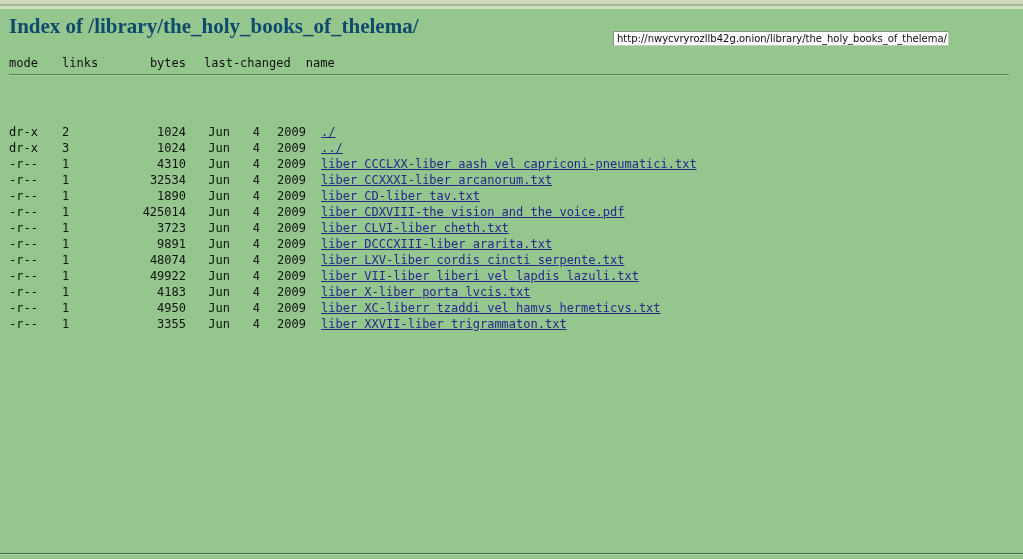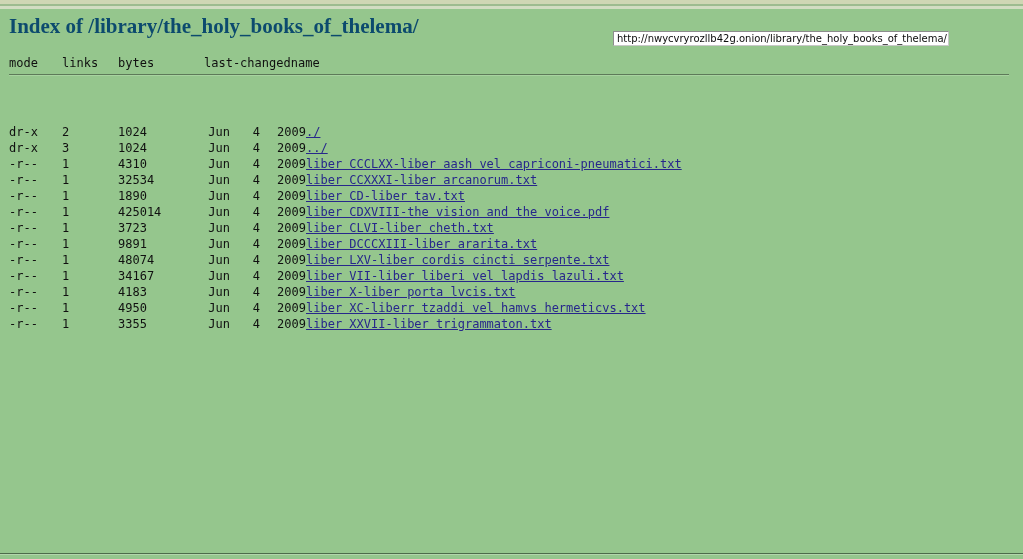--- a/index.html
+++ b/index.html
@@ -119,25 +119,25 @@
   }
 
   .row {
     height: 16px;
     line-height: 16px;
     white-space: pre;
   }
 
   .col-mode   { display: inline-block; width: 53px; }
   .col-links  { display: inline-block; width: 56px; }
-  .col-bytes  { display: inline-block; width: 68px; }
+  .col-bytes  { display: inline-block; width: 68px; text-align: right; }
   .col-month  { display: inline-block; width: 44px; text-align: right; }
   .col-day    { display: inline-block; width: 30px; text-align: right; }
   .col-year   { display: inline-block; width: 46px; text-align: right; }
-  .col-name   { display: inline-block; }
+  .col-name   { display: inline-block; padding-left: 15px; }
 
   .row a {
     color: #27278b;
     text-decoration: underline;
     white-space: pre;
   }
 
   
   .bottom-edge {
     position: absolute;
@@ -190,21 +190,21 @@
     <div class="rows" id="listing-rows">
         <div class="row"><span class="col-mode">dr-x</span><span class="col-links">2</span><span class="col-bytes">1024</span><span class="col-month">Jun</span><span class="col-day">4</span><span class="col-year">2009</span><span class="col-name"><a href="#">./</a></span></div>
         <div class="row"><span class="col-mode">dr-x</span><span class="col-links">3</span><span class="col-bytes">1024</span><span class="col-month">Jun</span><span class="col-day">4</span><span class="col-year">2009</span><span class="col-name"><a href="#">../</a></span></div>
         <div class="row"><span class="col-mode">-r--</span><span class="col-links">1</span><span class="col-bytes">4310</span><span class="col-month">Jun</span><span class="col-day">4</span><span class="col-year">2009</span><span class="col-name"><a href="#">liber CCCLXX-liber aash vel capriconi-pneumatici.txt</a></span></div>
         <div class="row"><span class="col-mode">-r--</span><span class="col-links">1</span><span class="col-bytes">32534</span><span class="col-month">Jun</span><span class="col-day">4</span><span class="col-year">2009</span><span class="col-name"><a href="#">liber CCXXXI-liber arcanorum.txt</a></span></div>
         <div class="row"><span class="col-mode">-r--</span><span class="col-links">1</span><span class="col-bytes">1890</span><span class="col-month">Jun</span><span class="col-day">4</span><span class="col-year">2009</span><span class="col-name"><a href="#">liber CD-liber tav.txt</a></span></div>
         <div class="row"><span class="col-mode">-r--</span><span class="col-links">1</span><span class="col-bytes">425014</span><span class="col-month">Jun</span><span class="col-day">4</span><span class="col-year">2009</span><span class="col-name"><a href="#">liber CDXVIII-the vision and the voice.pdf</a></span></div>
         <div class="row"><span class="col-mode">-r--</span><span class="col-links">1</span><span class="col-bytes">3723</span><span class="col-month">Jun</span><span class="col-day">4</span><span class="col-year">2009</span><span class="col-name"><a href="#">liber CLVI-liber cheth.txt</a></span></div>
         <div class="row"><span class="col-mode">-r--</span><span class="col-links">1</span><span class="col-bytes">9891</span><span class="col-month">Jun</span><span class="col-day">4</span><span class="col-year">2009</span><span class="col-name"><a href="#">liber DCCCXIII-liber ararita.txt</a></span></div>
         <div class="row"><span class="col-mode">-r--</span><span class="col-links">1</span><span class="col-bytes">48074</span><span class="col-month">Jun</span><span class="col-day">4</span><span class="col-year">2009</span><span class="col-name"><a href="#">liber LXV-liber cordis cincti serpente.txt</a></span></div>
-        <div class="row"><span class="col-mode">-r--</span><span class="col-links">1</span><span class="col-bytes">34167</span><span class="col-month">Jun</span><span class="col-day">4</span><span class="col-year">2009</span><span class="col-name"><a href="#">liber VII-liber liberi vel lapdis lazuli.txt</a></span></div>
+        <div class="row"><span class="col-mode">-r--</span><span class="col-links">1</span><span class="col-bytes">49922</span><span class="col-month">Jun</span><span class="col-day">4</span><span class="col-year">2009</span><span class="col-name"><a href="#">liber VII-liber liberi vel lapdis lazuli.txt</a></span></div>
         <div class="row"><span class="col-mode">-r--</span><span class="col-links">1</span><span class="col-bytes">4183</span><span class="col-month">Jun</span><span class="col-day">4</span><span class="col-year">2009</span><span class="col-name"><a href="#">liber X-liber porta lvcis.txt</a></span></div>
         <div class="row"><span class="col-mode">-r--</span><span class="col-links">1</span><span class="col-bytes">4950</span><span class="col-month">Jun</span><span class="col-day">4</span><span class="col-year">2009</span><span class="col-name"><a href="#">liber XC-liberr tzaddi vel hamvs hermeticvs.txt</a></span></div>
         <div class="row"><span class="col-mode">-r--</span><span class="col-links">1</span><span class="col-bytes">3355</span><span class="col-month">Jun</span><span class="col-day">4</span><span class="col-year">2009</span><span class="col-name"><a href="#">liber XXVII-liber trigrammaton.txt</a></span></div>
       </div>
 
   </div>
 
   <div class="bottom-edge"></div>
   <div class="bottom-edge-2"></div>
   <div class="bottom-bar"></div>

